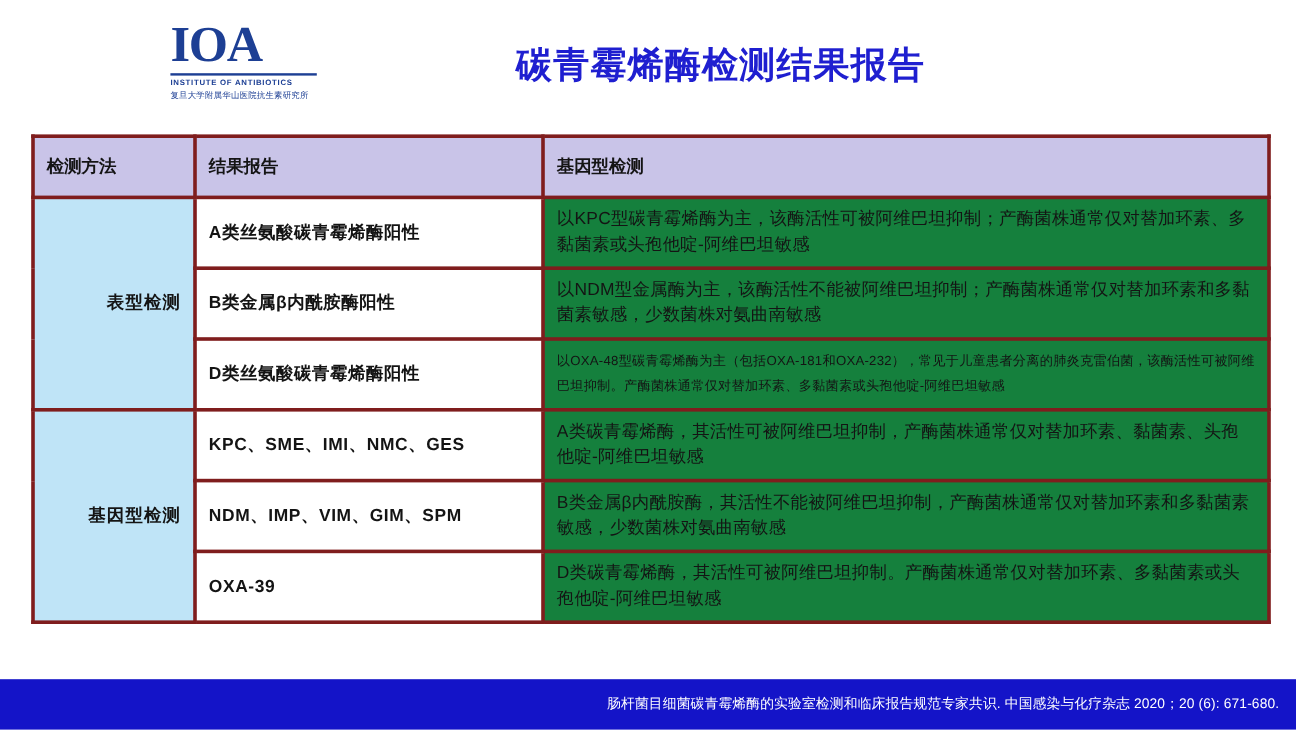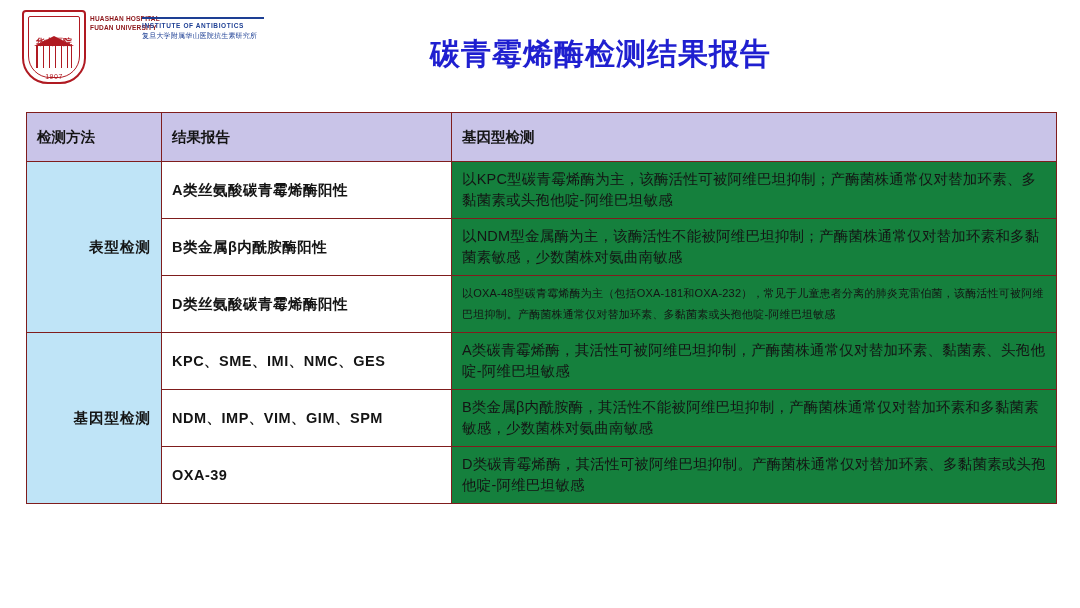--- a/index.html
+++ b/index.html
@@ -166,21 +166,21 @@
     left: 26px;
     top: 112px;
     width: 1030px;
   }
   table.report {
     border-collapse: collapse;
     width: 1030px;
     table-layout: fixed;
   }
   table.report td {
-    border: 1px solid #7f1d1d;
+    border: 3px solid #7f1d1d;
     vertical-align: middle;
     padding: 7px 10px;
     font-size: 14.5px;
     line-height: 21px;
     color: #141414;
     font-family: "Liberation Sans", sans-serif;
   }
   .col-a { width: 135px; }
   .col-b { width: 290px; }
   .col-c { width: 605px; }
@@ -233,32 +233,23 @@
     font-family: "Liberation Sans", sans-serif;
   }
 </style>
 </head>
 <body>
 
 <div class="slide">
 
   <div class="header">
 
-    <div class="logo-hospital">
-      <div class="crest">
-        <div class="crest-inner"></div>
-        <div class="crest-cn">华山医院</div>
-        <div class="crest-roof"></div>
-        <div class="crest-bldg"></div>
-        <div class="crest-year">1907</div>
-      </div>
-      <div class="hosp-en">HUASHAN HOSPITAL FUDAN UNIVERSITY</div>
-    </div>
 
     <div class="logo-ioa">
+      <div class="ioa-mark">IOA</div>
       <div class="ioa-rule"></div>
       <div class="ioa-en">INSTITUTE OF ANTIBIOTICS</div>
       <div class="ioa-cn">复旦大学附属华山医院抗生素研究所</div>
     </div>
 
     <div class="slide-title">碳青霉烯酶检测结果报告</div>
   </div>
 
   <div class="table-wrap">
     <table class="report">
@@ -298,14 +289,17 @@
           <td class="cell-expl">B类金属β内酰胺酶，其活性不能被阿维巴坦抑制，产酶菌株通常仅对替加环素和多黏菌素敏感，少数菌株对氨曲南敏感</td>
         </tr>
         <tr>
           <td class="cell-result">OXA-39</td>
           <td class="cell-expl">D类碳青霉烯酶，其活性可被阿维巴坦抑制。产酶菌株通常仅对替加环素、多黏菌素或头孢他啶-阿维巴坦敏感</td>
         </tr>
       </tbody>
     </table>
   </div>
 
+  <div class="footer">
+    <div class="footer-text">肠杆菌目细菌碳青霉烯酶的实验室检测和临床报告规范专家共识. 中国感染与化疗杂志 2020；20 (6): 671-680.</div>
+  </div>
 
 </div>
 
 </body></html>

